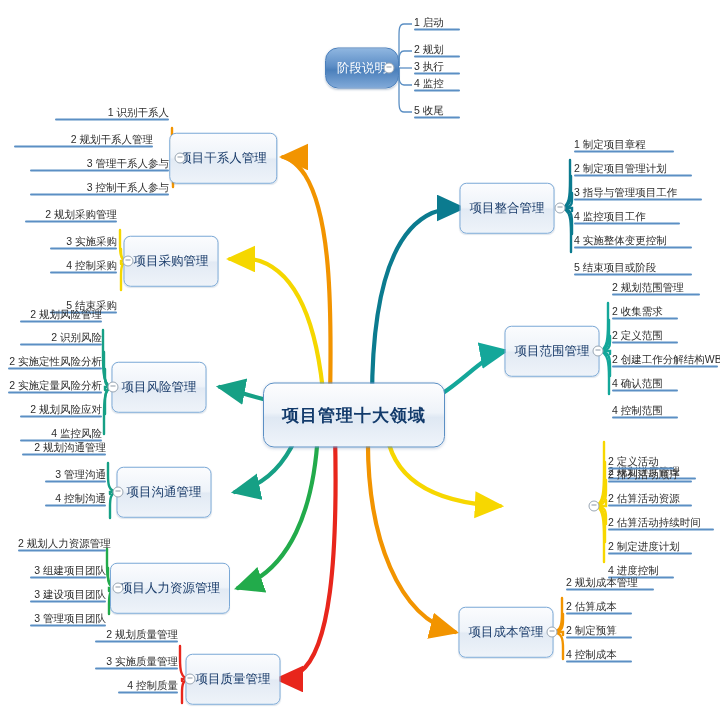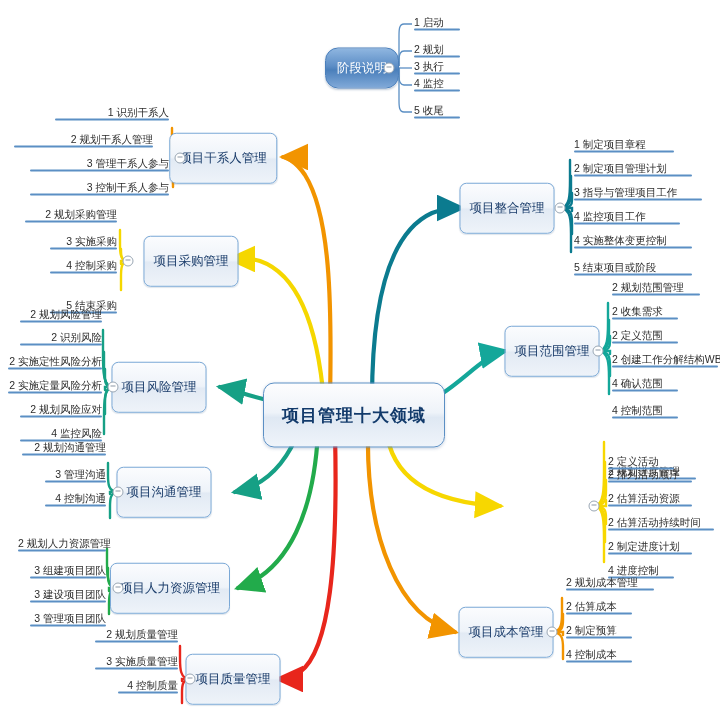--- a/index.html
+++ b/index.html
@@ -215,21 +215,21 @@
   <div class="leaf l" style="left:414px;top:91px;width:46px;"><span>4 监控</span><span class="ul"></span></div>
   <div class="leaf l" style="left:414px;top:118px;width:46px;"><span>5 收尾</span><span class="ul"></span></div>
 
   <div class="topic" style="left:223px;top:158px;">项目干系人管理</div>
   <div class="collapse" style="left:180px;top:158px;"></div>
   <div class="leaf r" style="left:55px;top:120px;width:114px;"><span>1 识别干系人</span><span class="ul"></span></div>
   <div class="leaf r" style="left:14px;top:147px;width:139px;"><span>2 规划干系人管理</span><span class="ul"></span></div>
   <div class="leaf r" style="left:30px;top:171px;width:139px;"><span>3 管理干系人参与</span><span class="ul"></span></div>
   <div class="leaf r" style="left:30px;top:195px;width:139px;"><span>3 控制干系人参与</span><span class="ul"></span></div>
 
-  <div class="topic" style="left:171px;top:261px;margin-left:20px;">项目采购管理</div>
+  <div class="topic" style="left:171px;top:261px;">项目采购管理</div>
   <div class="collapse" style="left:128px;top:261px;"></div>
   <div class="leaf r" style="left:25px;top:222px;width:92px;"><span>2 规划采购管理</span><span class="ul"></span></div>
   <div class="leaf r" style="left:50px;top:249px;width:67px;"><span>3 实施采购</span><span class="ul"></span></div>
   <div class="leaf r" style="left:50px;top:273px;width:67px;"><span>4 控制采购</span><span class="ul"></span></div>
   <div class="leaf r" style="left:50px;top:297px;width:67px;margin-top:16px;"><span>5 结束采购</span><span class="ul"></span></div>
 
   <div class="topic" style="left:159px;top:387px;">项目风险管理</div>
   <div class="collapse" style="left:113px;top:387px;"></div>
   <div class="leaf r" style="left:20px;top:322px;width:82px;"><span>2 规划风险管理</span><span class="ul"></span></div>
   <div class="leaf r" style="left:20px;top:345px;width:82px;"><span>2 识别风险</span><span class="ul"></span></div>

